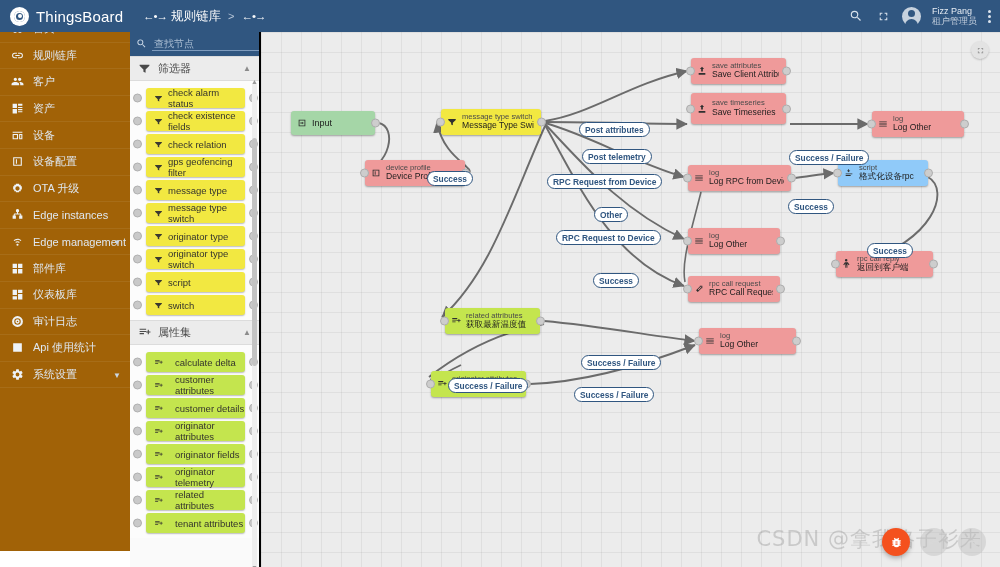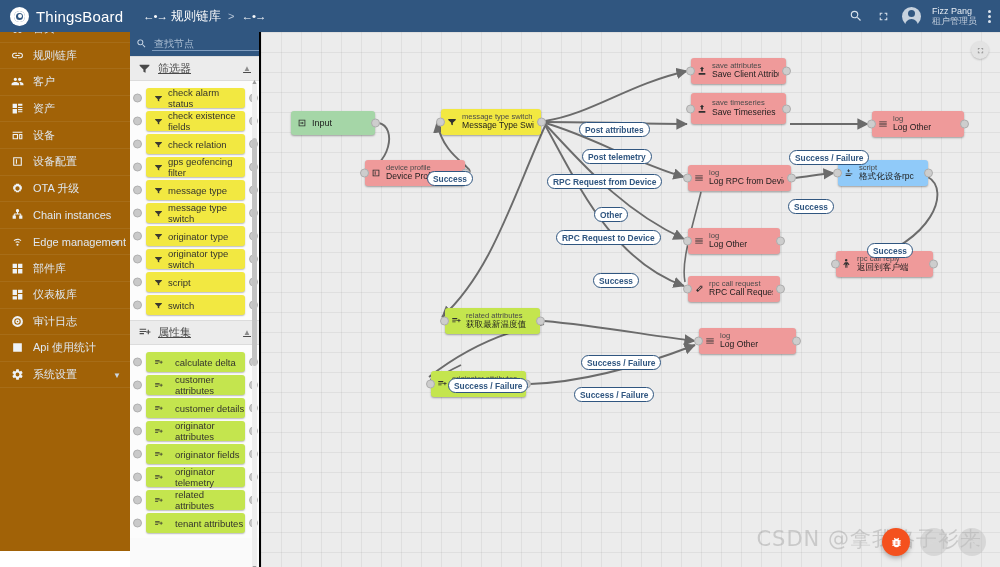--- a/index.html
+++ b/index.html
@@ -83,21 +83,21 @@
     flex:1; background:transparent; border:none; outline:none;
     border-bottom:1px solid #7e9bbd; color:#e8eef5; font-size:10px;
     font-family:inherit; padding:1px 0 1px 2px; height:14px;
   }
   .libsearch input::placeholder { color:#aabdd2; }
 
   .libscroll { position:relative; height:511px; overflow:hidden; }
   .lib-sect-head {
     height:25px; background:#ececec; border-bottom:1px solid #dcdcdc; border-top:1px solid #dcdcdc;
     display:flex; align-items:center; gap:7px; padding:0 8px; cursor:pointer;
-    color:#4a4a4a; font-size:11px;text-decoration:underline;
+    color:#4a4a4a; font-size:11px;
   }
   .lib-sect-head .hchev { margin-left:auto; font-size:8px; color:#8b8b8b; }
   .lib-sect-body { background:#fcfcfc; padding:4px 0 2px; }
 
   .libnode {
     position:relative; margin:3px 14px 3px 16px; height:20px;
     border-radius:3px; display:flex; align-items:center; gap:5px;
     padding-left:8px; font-size:9.5px; color:#34342d; cursor:grab;
     box-shadow: 0 1px 1.5px rgba(0,0,0,.25);
   }
@@ -280,21 +280,21 @@
           </svg>
         </span>
         <span class="nav-label">OTA 升级</span>
       </div>
       <div class="nav-item">
         <span class="nav-ico">
           <svg viewBox="0 0 24 24">
             <path d="M12 2a3 3 0 00-1 5.83V10H7a2 2 0 00-2 2v2H3v6h6v-6H7v-2h10v2h-2v6h6v-6h-2v-2a2 2 0 00-2-2h-4V7.83A3 3 0 0012 2z"></path>
           </svg>
         </span>
-        <span class="nav-label">Chain instances</span>
+        <span class="nav-label">Edge instances</span>
       </div>
       <div class="nav-item">
         <span class="nav-ico">
           <svg viewBox="0 0 24 24">
             <path d="M12 16a2 2 0 110 4 2 2 0 010-4zm0-4.5c1.6 0 3.06.62 4.16 1.63l-1.42 1.42A4.47 4.47 0 0012 13.5c-1.04 0-2 .36-2.74.95L7.84 13A6.47 6.47 0 0112 11.5zm0-4.5c2.76 0 5.27 1.05 7.17 2.78l-1.42 1.42A8.47 8.47 0 0012 9c-2.2 0-4.21.84-5.75 2.2L4.83 9.78A10.46 10.46 0 0112 7z"></path>
           </svg>
         </span>
         <span class="nav-label">Edge management</span>
         <span class="nav-chev">▼</span>
       </div>

